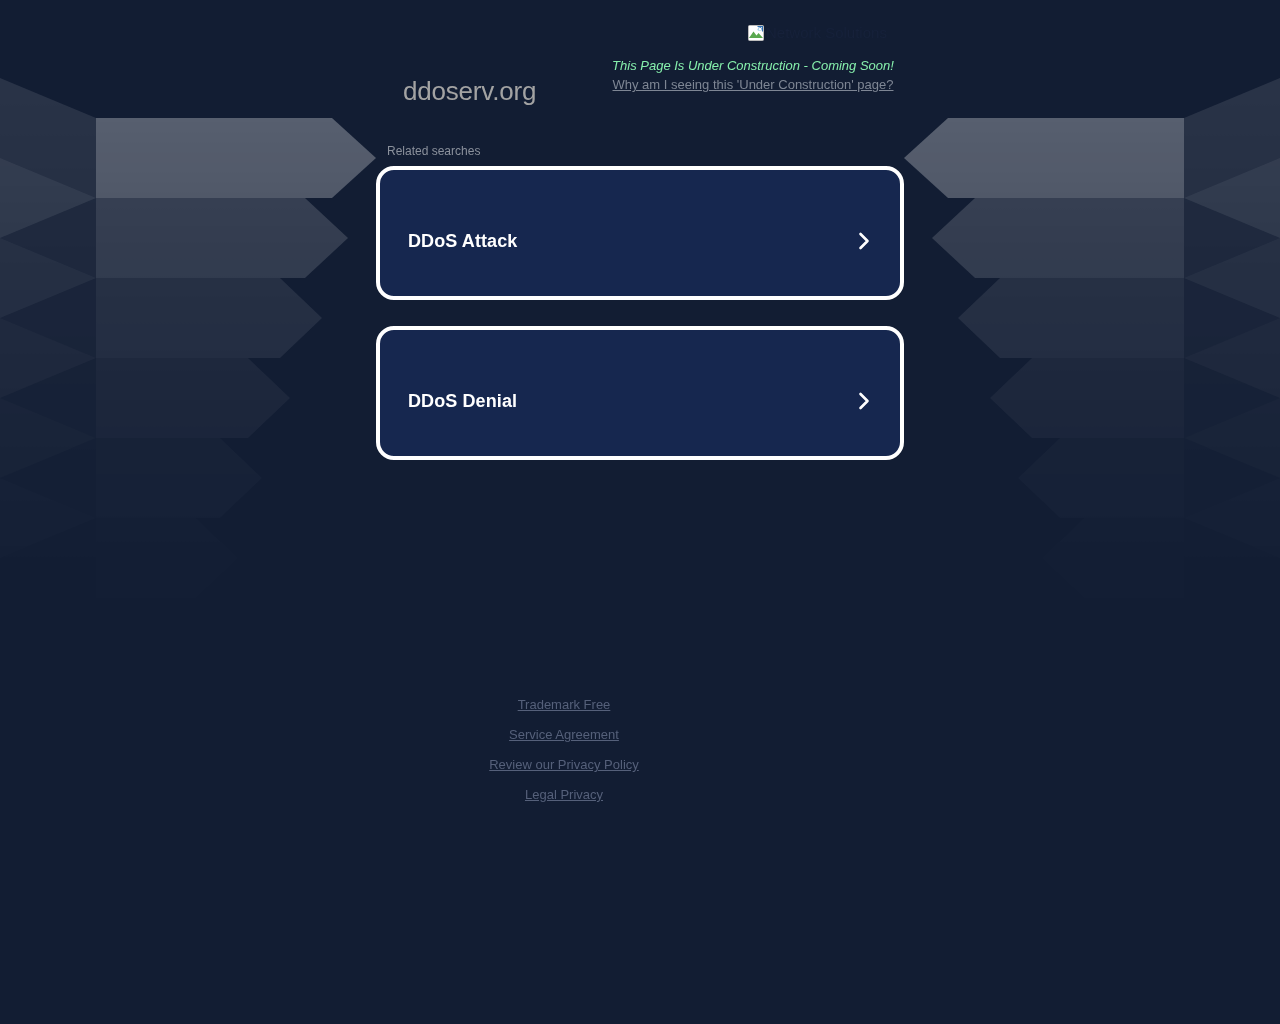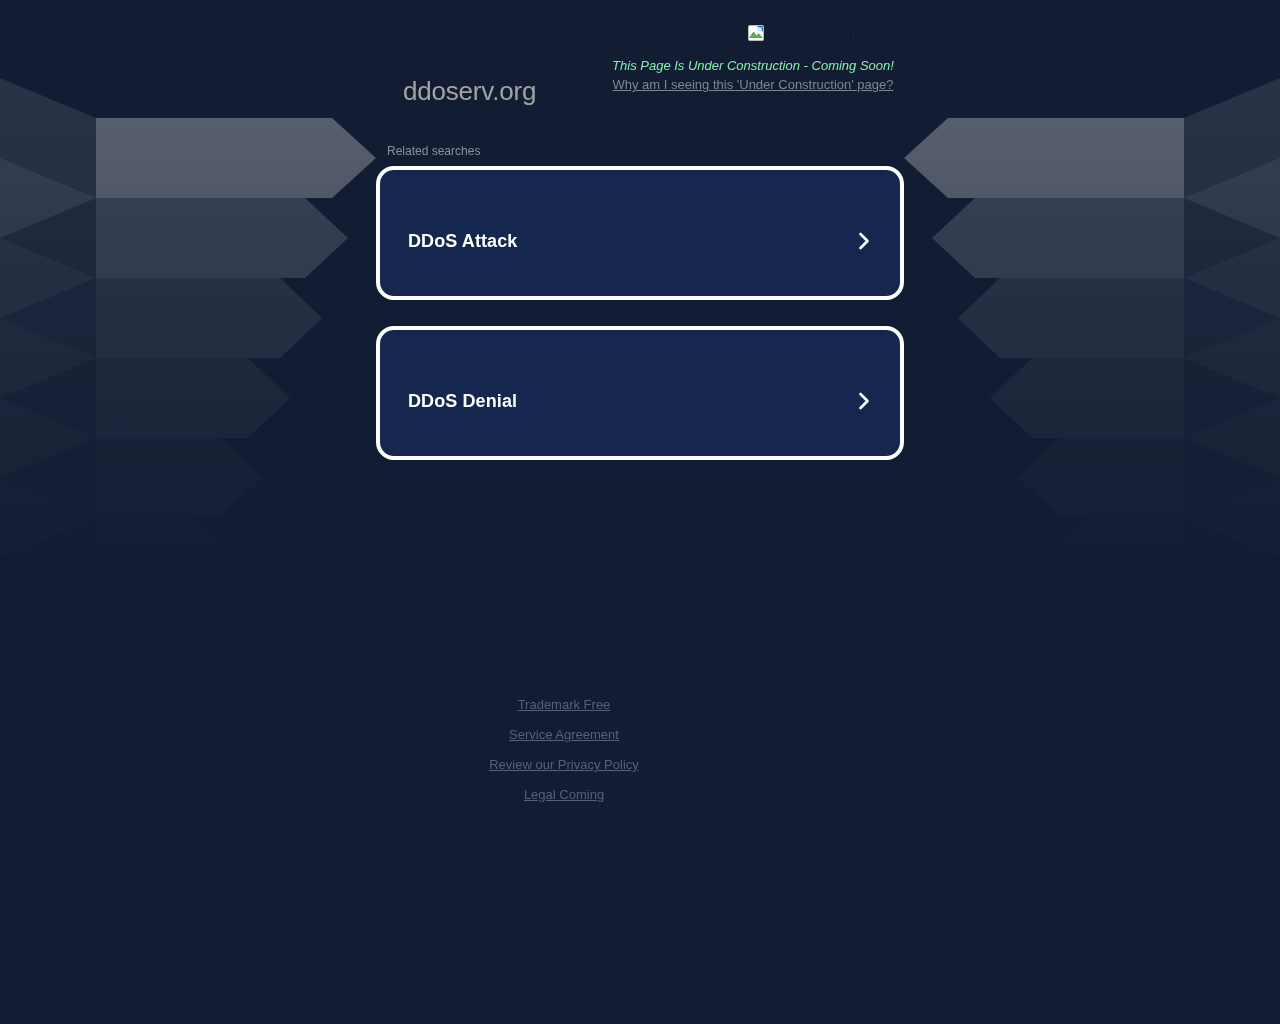--- a/index.html
+++ b/index.html
@@ -258,16 +258,16 @@
         <path d="M6.5 3 L13.5 10 L6.5 17" fill="none" stroke="#ffffff" stroke-width="2.6" stroke-linecap="round" stroke-linejoin="round"></path>
       </svg>
     </div>
 
   </div>
 
   <div class="footer">
     <a class="footer-link">Trademark Free</a>
     <a class="footer-link">Service Agreement</a>
     <a class="footer-link">Review our Privacy Policy</a>
-    <a class="footer-link">Legal Coming</a>
+    <a class="footer-link">Legal Privacy</a>
   </div>
 
 </div>
 
 </body></html>

